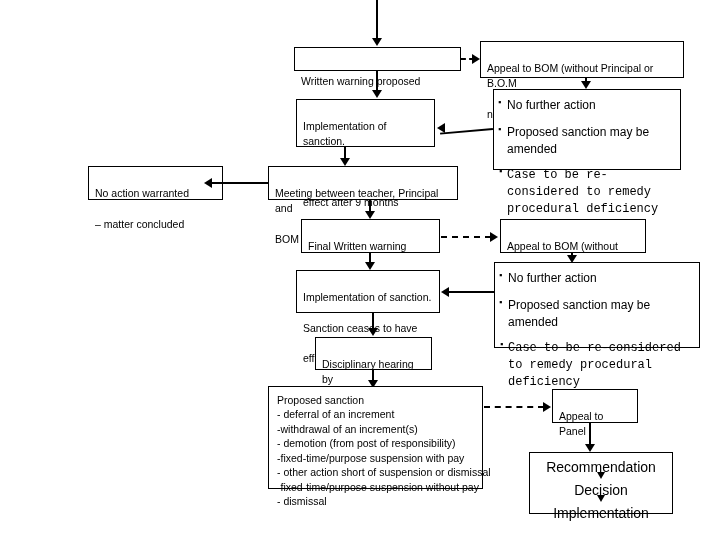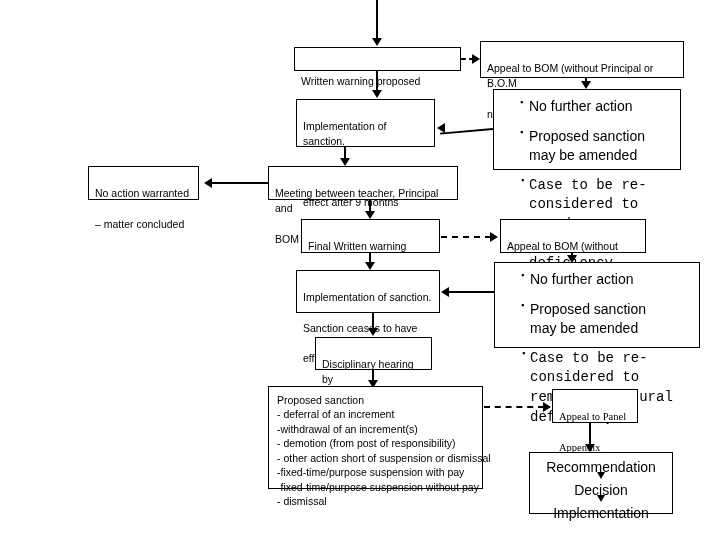--- a/index.html
+++ b/index.html
@@ -28,24 +28,24 @@
     white-space: pre-line;
   }
   .box .line {
     display: block;
   }
   .bullets {
     position: absolute;
     box-sizing: border-box;
     border: 1px solid #000000;
     background: #ffffff;
-    font-size: 14px;
+    font-size: 12px;
     line-height: 1.4;
     color: #000000;
-    padding: 7px 26px;
+    padding: 7px 4px;
   }
   .bullets .bullet {
     display: block;
     margin-bottom: 10px;
     position: relative;
     padding-left: 9px;
   }
   .bullets .bullet:last-child {
     margin-bottom: 0;
     font-family: Liberation Mono, monospace;
@@ -180,21 +180,21 @@
     <span class="line">Sanction ceases to have</span>
     <span class="line">effect after 9 months</span>
   </div>
 
   <div class="diag" style="left:493px; top:130px; width:53px; transform:rotate(-185deg);"></div>
   <div class="arrow-left" style="left:437px; top:123px;"></div>
 
   <div class="vline" style="left:344px; top:147px; height:14px;"></div>
   <div class="arrow-down" style="left:340px; top:158px;"></div>
 
-  <div class="box" style="left:88px; top:166px; width:111px; height:34px;">
+  <div class="box" style="left:88px; top:166px; width:135px; height:34px;">
     <span class="line">No action warranted</span>
     <span class="line">– matter concluded</span>
   </div>
 
   <div class="hline" style="left:211px; top:182px; width:58px;"></div>
   <div class="arrow-left" style="left:204px; top:178px;"></div>
 
   <div class="box" style="left:268px; top:166px; width:190px; height:34px;">
     <span class="line">Meeting between teacher, Principal and</span>
     <span class="line">BOM nominee</span>
@@ -246,30 +246,30 @@
   </div>
 
   <div class="vline" style="left:372px; top:370px; height:14px;"></div>
   <div class="arrow-down" style="left:368px; top:380px;"></div>
 
   <div class="list-box" style="left:268px; top:386px; width:215px; height:103px;">
     <span class="li">Proposed sanction</span>
     <span class="li">- deferral of an increment</span>
     <span class="li">-withdrawal of an increment(s)</span>
     <span class="li">- demotion (from post of responsibility)</span>
+    <span class="li">-fixed-time/purpose suspension with pay</span>
     <span class="li">- other action short of suspension or dismissal</span>
-    <span class="li">-fixed-time/purpose suspension with pay</span>
     <span class="li">-fixed-time/purpose suspension without pay</span>
     <span class="li">- dismissal</span>
   </div>
 
   <div class="dhline" style="left:484px; top:406px; width:60px;"></div>
   <div class="arrow-right" style="left:543px; top:402px;"></div>
 
-  <div class="box" style="left:552px; top:389px; width:86px; height:34px;font-family:Liberation Serif, serif;">
+  <div class="box" style="left:552px; top:389px; width:86px; height:34px;">
     <span class="line">Appeal to Panel</span>
     <span class="line">Appendix</span>
   </div>
 
   <div class="vline" style="left:589px; top:423px; height:25px;"></div>
   <div class="arrow-down" style="left:585px; top:444px;"></div>
 
   <div class="stacked" style="left:529px; top:452px; width:144px; height:62px;">
     <span class="sline">Recommendation</span>
     <span class="mini-arrow"></span>

